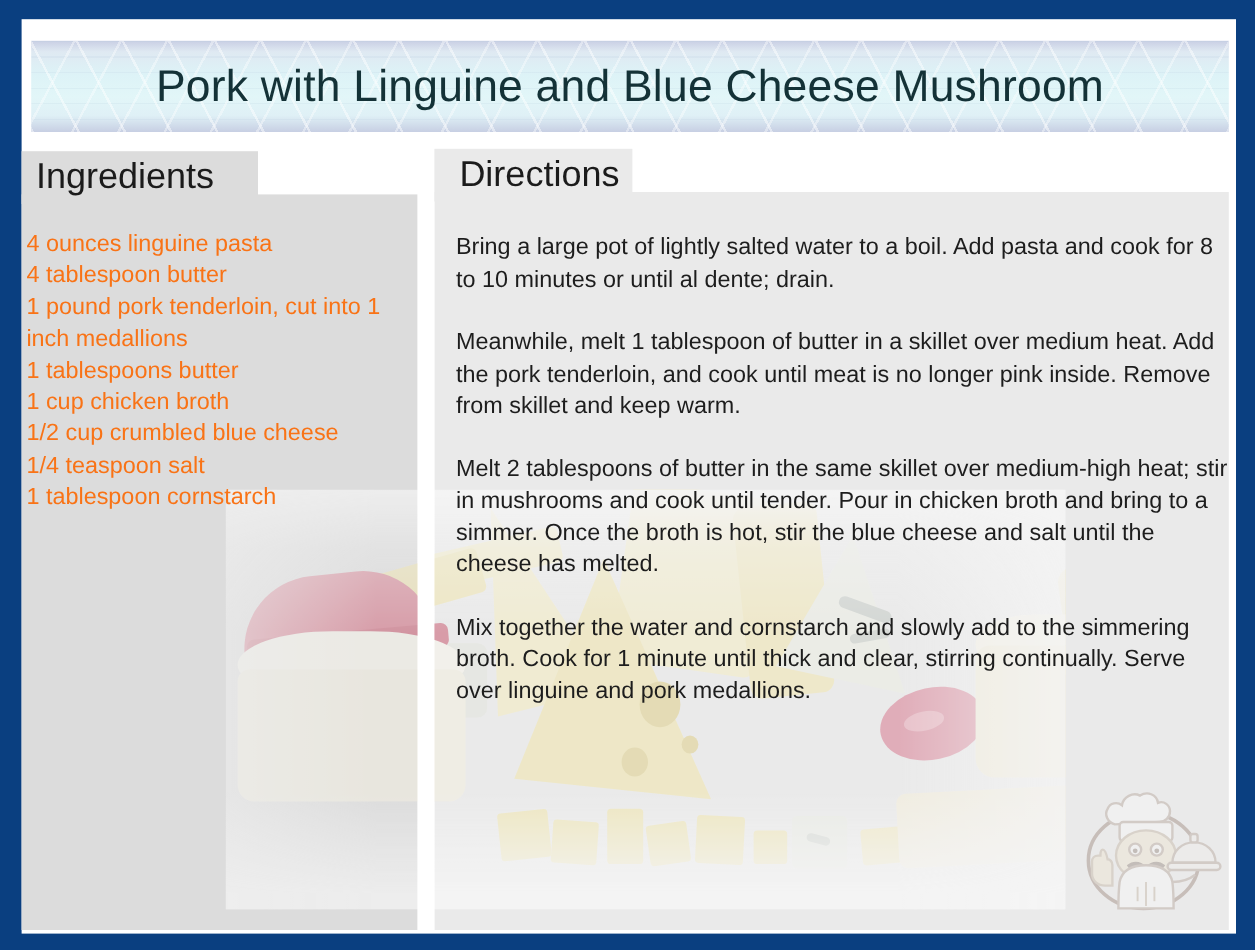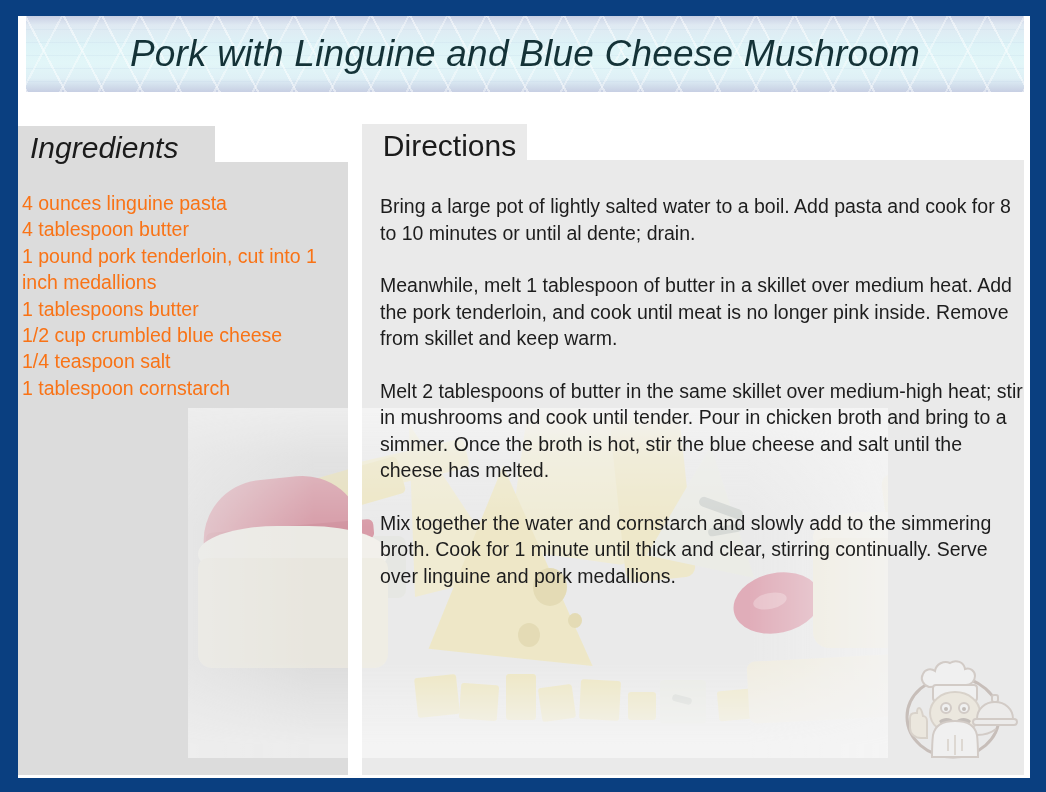--- a/index.html
+++ b/index.html
@@ -12,25 +12,24 @@
     position:absolute;left:0;top:0;width:1046px;height:792px;
     background:#0a3f80;box-sizing:border-box;
   }
   .inner-white{
     position:absolute;left:18px;top:16px;width:1012px;height:762px;
     background:#ffffff;box-sizing:border-box;
   }
 
   
   .banner{
-    position:absolute;left:26px;top:16px;width:998px;height:76px;
+    position:absolute;left:26px;top:34px;width:998px;height:76px;
     background:
       linear-gradient(180deg,#c9cfe4 0%, #dfe9f2 12%, #ddf3f7 38%, #e2f6f8 62%, #dff0f6 82%, #c7cfe3 100%);
     overflow:hidden;
-    font-style:italic;
   }
   .banner .diamonds{
     position:absolute;left:0;top:0;right:0;bottom:0;
     background-image:
       repeating-linear-gradient(62deg, rgba(255,255,255,.55) 0 2px, rgba(255,255,255,0) 2px 34px),
       repeating-linear-gradient(-62deg, rgba(255,255,255,.45) 0 2px, rgba(255,255,255,0) 2px 34px),
       repeating-linear-gradient(180deg, rgba(185,205,225,.22) 0 1px, rgba(255,255,255,0) 1px 13px);
     opacity:.85;
   }
   .banner-title{
@@ -45,21 +44,21 @@
   .col-left{left:18px;top:162px;width:330px;height:613px;background:#dcdcdc;}
   .col-right{left:362px;top:160px;width:662px;height:615px;background:#eaeaea;}
 
   
   .tab{
     position:absolute;height:44px;
     display:flex;align-items:center;
     font-size:30px;color:#1b1b1b;font-weight:400;
     box-sizing:border-box;
   }
-  .tab-ingredients{left:18px;top:126px;width:197px;background:#dcdcdc;padding-left:12px;font-style:italic;}
+  .tab-ingredients{left:18px;top:126px;width:197px;background:#dcdcdc;padding-left:12px;}
   .tab-directions{left:362px;top:124px;width:165px;background:#eaeaea;padding-left:10px;justify-content:center;}
 
   
   .food{
     position:absolute;left:188px;top:408px;width:700px;height:350px;
     opacity:.52;pointer-events:none;overflow:hidden;
   }
   .food > i{position:absolute;display:block;}
   
   .w-emmental{
@@ -199,20 +198,21 @@
   </div>
   <div class="tab tab-directions">
     <span>Directions</span>
   </div>
 
   <div class="ing-list">
     <div>4 ounces linguine pasta</div>
     <div>4 tablespoon butter</div>
     <div>1 pound pork tenderloin, cut into 1 inch medallions</div>
     <div>1 tablespoons butter</div>
+    <div>1 cup chicken broth</div>
     <div>1/2 cup crumbled blue cheese</div>
     <div>1/4 teaspoon salt</div>
     <div>1 tablespoon cornstarch</div>
   </div>
 
   <div class="dir-body">
     <p>Bring a large pot of lightly salted water to a boil. Add pasta and cook for 8 to 10 minutes or until al dente; drain.</p>
     <p>Meanwhile, melt 1 tablespoon of butter in a skillet over medium heat.  Add the pork tenderloin, and cook until meat is no longer pink inside. Remove from skillet and keep warm.</p>
     <p>Melt 2 tablespoons of butter in the same skillet over medium-high heat; stir in mushrooms and cook until tender.  Pour in chicken broth and bring to a simmer.  Once the broth is hot, stir the blue cheese and salt until the cheese has melted.</p>
     <p>Mix together the water and cornstarch and slowly add to the simmering broth.   Cook for 1 minute until thick and clear, stirring continually.  Serve over linguine and pork medallions.</p>

